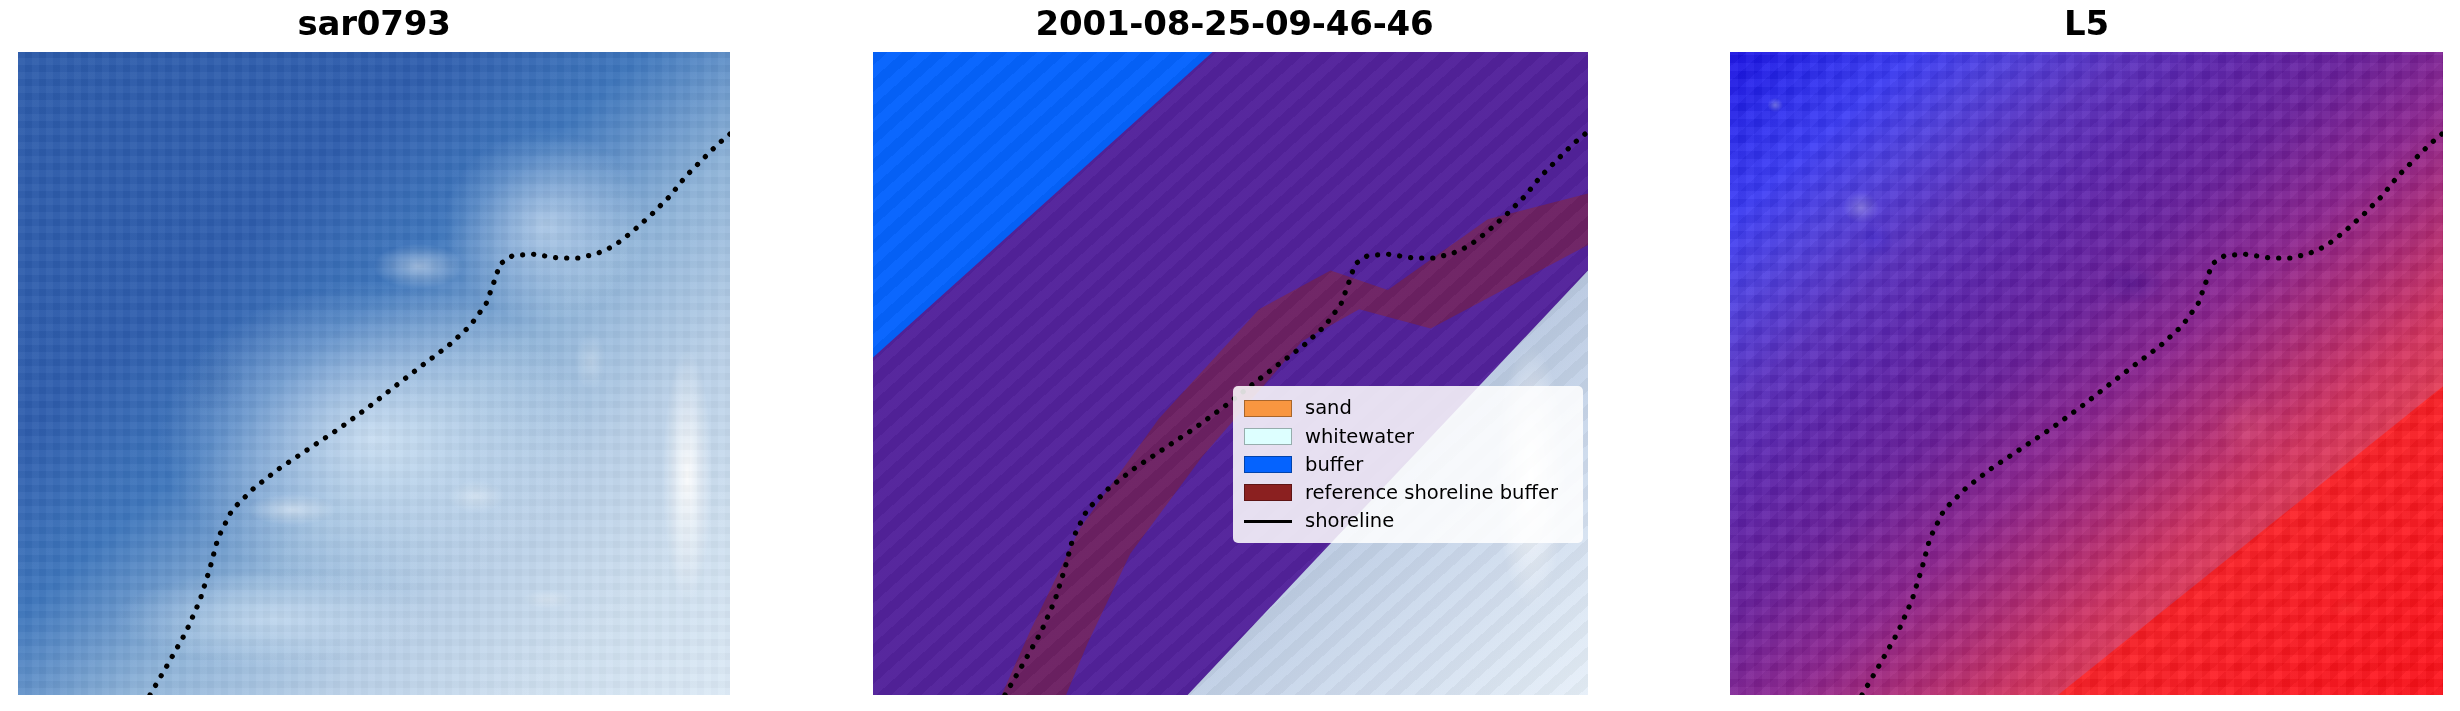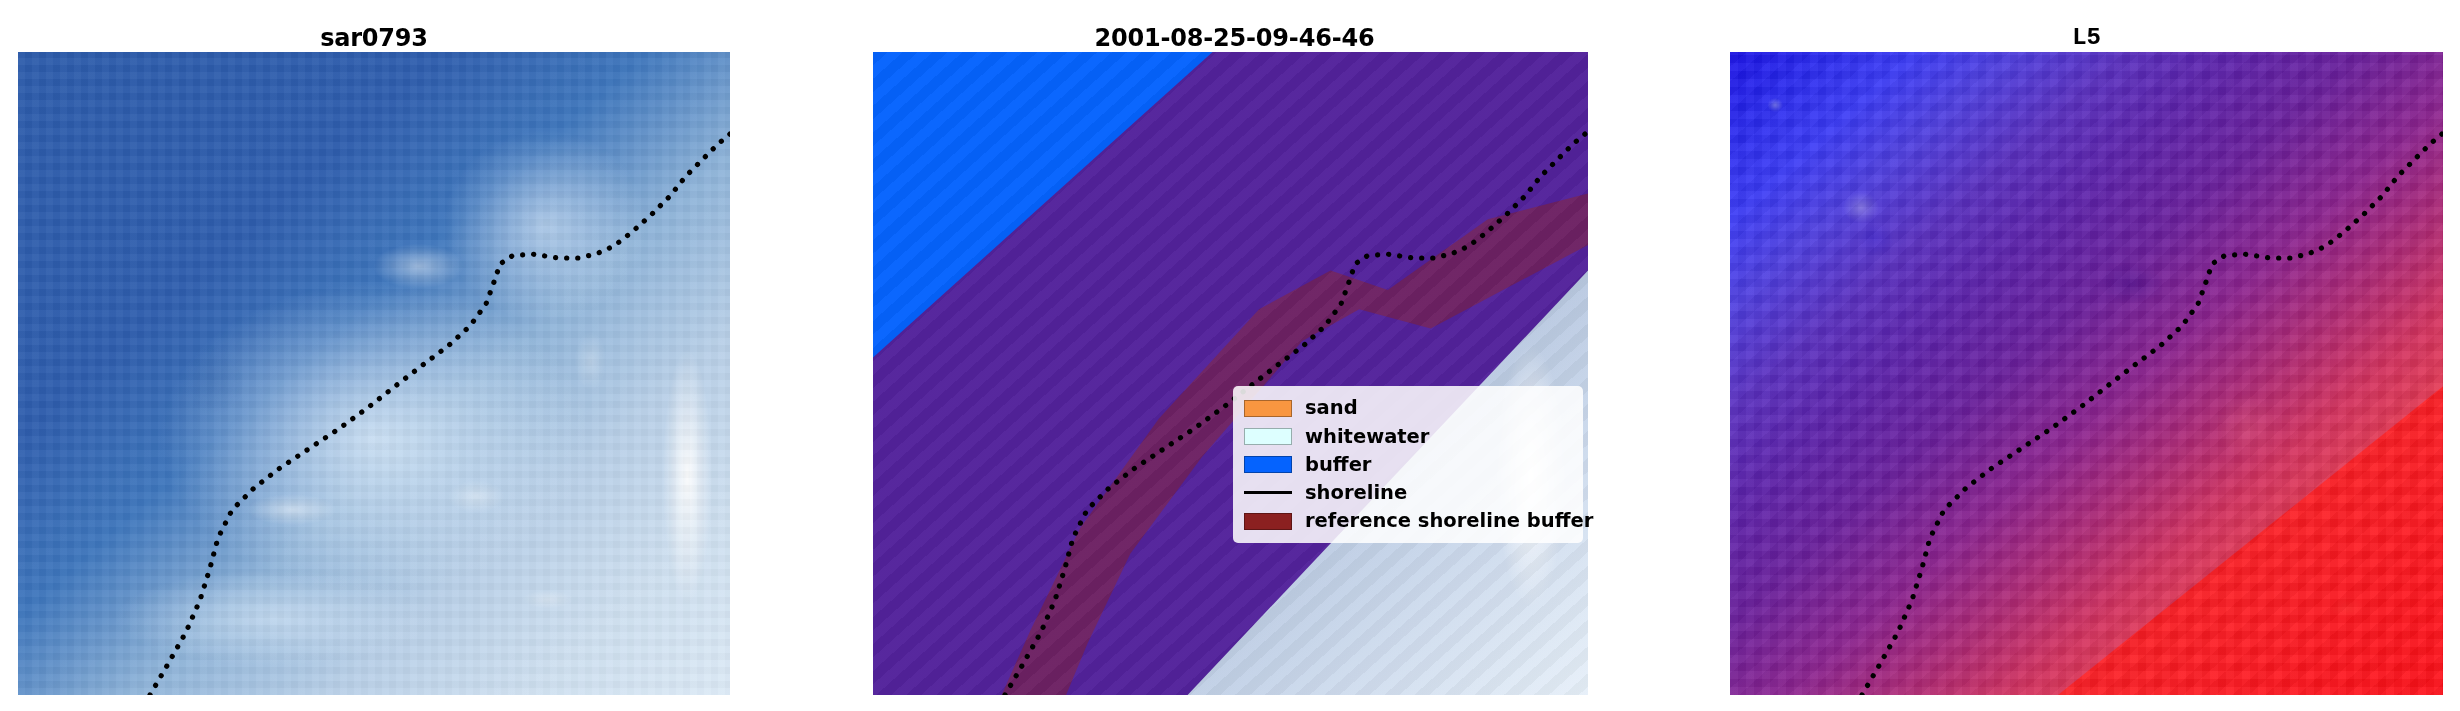--- a/index.html
+++ b/index.html
@@ -12,29 +12,28 @@
 
   .panel{position:absolute;top:52px;height:643px;overflow:hidden;}
   #panel-sar   {left:18px;   width:712px;}
   #panel-class {left:873px;  width:715px;}
   #panel-index {left:1730px; width:713px;}
 
   .panel-title{
     position:absolute;top:6px;height:34px;
     line-height:34px;
     text-align:center;
-    font-size:24px;font-weight:bold;color:#000000;
+    font-size:34px;font-weight:bold;color:#000000;
     font-family:"DejaVu Sans","Liberation Sans",sans-serif;
     letter-spacing:-0.2px;
     white-space:nowrap;
-    margin-top:15px;
   }
   #title-sar   {left:18px;   width:712px;}
   #title-class {left:877px;  width:715px;}
-  #title-index {left:1730px; width:713px;font-family:Liberation Mono, monospace;}
+  #title-index {left:1730px; width:713px;}
 
   .layer{position:absolute;inset:0;}
 
   
   .sar-base{
     background:
       radial-gradient(closest-side at 94% 66%, rgba(255,255,255,0.95) 0%, rgba(255,255,255,0.0) 58%),
       radial-gradient(closest-side at 50% 60%, rgba(226,240,252,0.75) 0%, rgba(226,240,252,0.0) 60%),
       radial-gradient(closest-side at 74% 27%, rgba(232,244,255,0.55) 0%, rgba(232,244,255,0.0) 55%),
       radial-gradient(closest-side at 36% 88%, rgba(215,232,248,0.6) 0%, rgba(215,232,248,0.0) 62%),
@@ -138,21 +137,21 @@
 
   
   .legend{
     position:absolute;
     left:1233px;top:386px;
     width:350px;height:157px;
     background:rgba(255,255,255,0.86);
     border-radius:5px;
     box-sizing:border-box;
     padding:9px 11px 9px 11px;
-    display:flex;flex-direction:column;justify-content:space-between;font-weight:bold;
+    display:flex;flex-direction:column;justify-content:space-between;
   }
   .legend-row{display:flex;align-items:center;height:26px;}
   .swatch{
     width:48px;height:17px;flex:0 0 48px;
     border:1px solid rgba(0,0,0,.32);
     box-sizing:border-box;margin-right:13px;
   }
   .swatch-line{
     width:48px;flex:0 0 48px;height:0;
     border:none;border-top:3px solid #000000;
@@ -215,24 +214,24 @@
       <span class="swatch" style="background:#ddffff;"></span>
       <span class="legend-label">whitewater</span>
     </div>
 
     <div class="legend-row">
       <span class="swatch" style="background:#0563fe;"></span>
       <span class="legend-label">buffer</span>
     </div>
 
     <div class="legend-row">
+      <span class="swatch" style="background:#8b2020;"></span>
+      <span class="legend-label">reference shoreline buffer</span>
+    </div>
+
+    <div class="legend-row">
       <span class="swatch-line"></span>
       <span class="legend-label">shoreline</span>
     </div>
 
-    <div class="legend-row">
-      <span class="swatch" style="background:#8b2020;"></span>
-      <span class="legend-label">reference shoreline buffer</span>
-    </div>
-
   </div>
 
 </div>
 
 </body></html>

